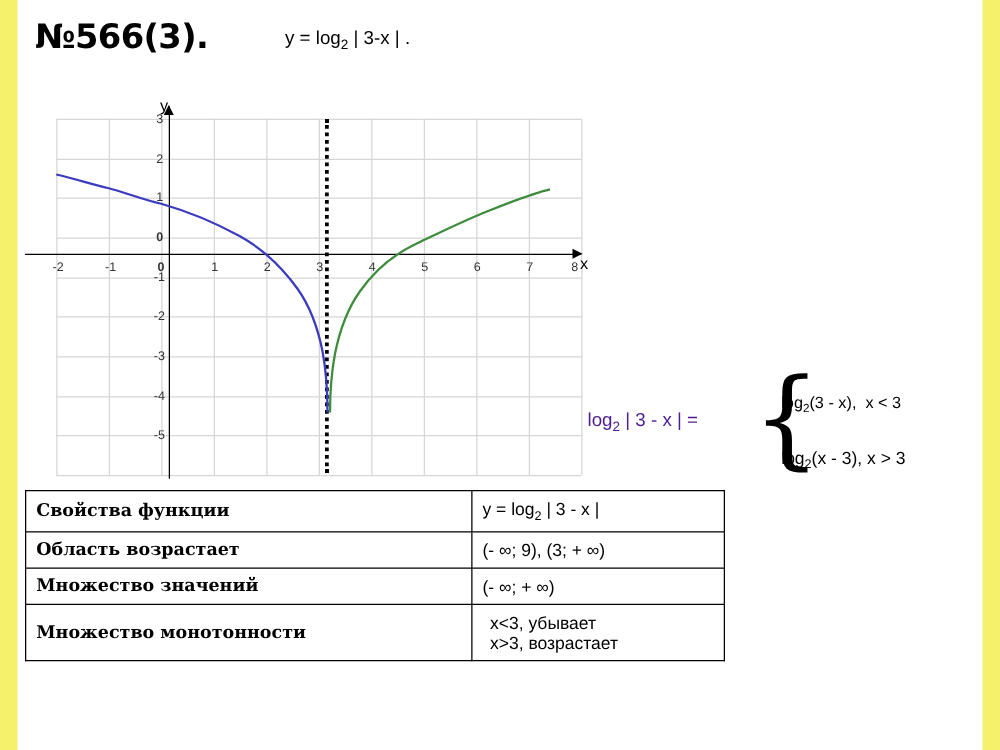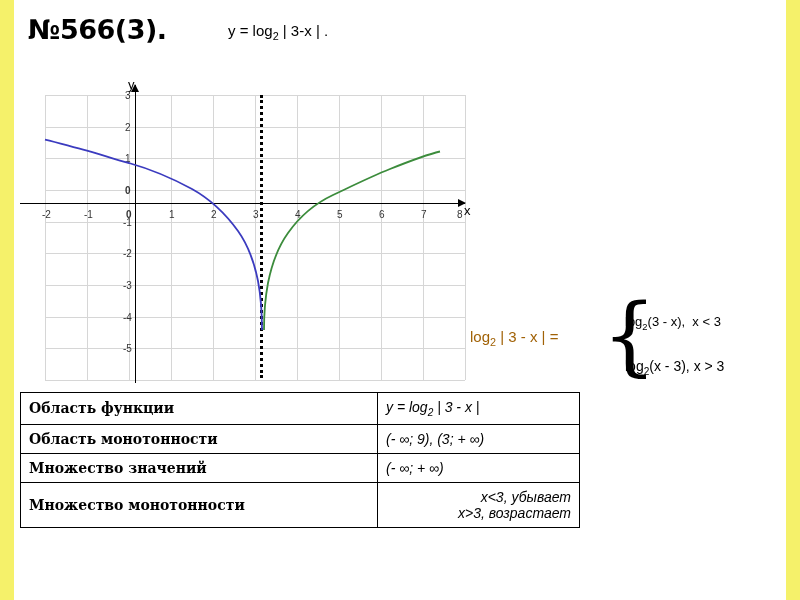--- a/index.html
+++ b/index.html
@@ -58,21 +58,21 @@
     position:absolute;left:240px;top:10px;width:0;height:283px;
     border-left:3px dotted #000;
   }
   svg.curve{position:absolute;left:0;top:0;width:455px;height:300px;overflow:visible;}
 
   
   .piecewise{
     position:absolute;left:470px;top:300px;width:320px;height:90px;
   }
   .pw-left{
-    position:absolute;left:0;top:28px;font-size:15px;color:#a16207;white-space:nowrap;
+    position:absolute;left:0;top:28px;font-size:15px;color:#4c1d95;white-space:nowrap;
   }
   .brace{
     position:absolute;left:132px;top:-8px;
     font-size:86px;line-height:86px;color:#000;
     font-family:"DejaVu Serif", serif;font-weight:300;
   }
   .pw-case1{position:absolute;left:155px;top:14px;font-size:13px;white-space:nowrap;}
   .pw-case2{position:absolute;left:155px;top:58px;font-size:14px;white-space:nowrap;}
 
   
@@ -86,22 +86,22 @@
     padding:6px 8px;
     vertical-align:middle;
     font-size:14px;
   }
   td.lab{
     width:340px;
     font-family:"DejaVu Serif", serif;
     font-weight:bold;
     font-size:15px;
   }
-  td.val{font-size:13px;font-style:italic;}
-  td.val .line{display:block;padding-left:6px;text-align:right;}
+  td.val{font-size:13px;}
+  td.val .line{display:block;padding-left:6px;}
   .cell-center{text-align:left;padding-left:22px;}
 </style>
 </head>
 <body>
 
 <div class="strip left"></div>
 <div class="strip right"></div>
 
 <div class="title">№566(3).</div>
 <div class="formula-top">
@@ -181,27 +181,27 @@
     log<sub>2</sub>(3 - x),&nbsp; x &lt; 3
   </div>
   <div class="pw-case2">
     log<sub>2</sub>(x - 3), x &gt; 3
   </div>
 </div>
 
 <table class="props">
   <tbody>
       <tr>
-    <td class="lab">Область функции</td>
+    <td class="lab">Свойства функции</td>
     <td class="val cell-center">
       y = log<sub>2</sub> | 3 - x |
     </td>
   </tr>
   <tr>
-    <td class="lab">Область монотонности</td>
+    <td class="lab">Область возрастает</td>
     <td class="val">(- ∞; 9), (3; + ∞)</td>
   </tr>
   <tr>
     <td class="lab">Множество значений</td>
     <td class="val">(- ∞; + ∞)</td>
   </tr>
   <tr>
     <td class="lab">Множество монотонности</td>
     <td class="val">
       <span class="line">x&lt;3, убывает</span>

